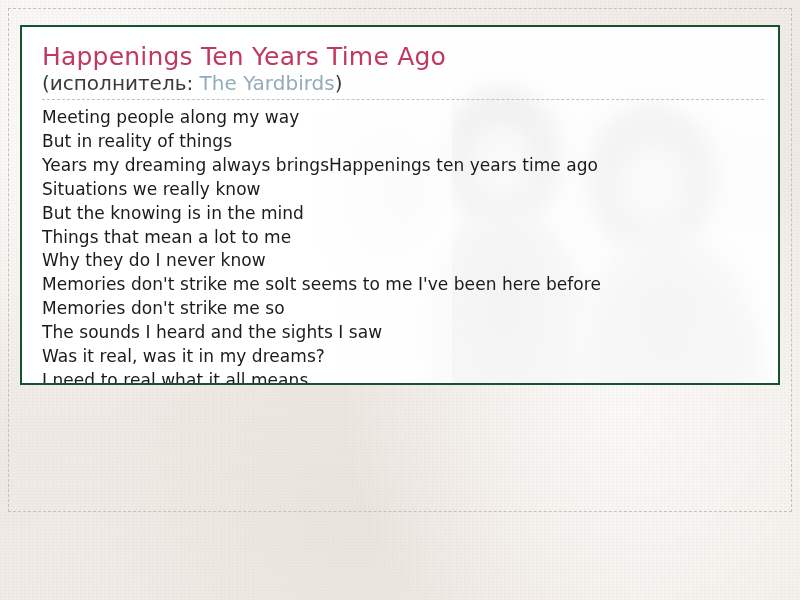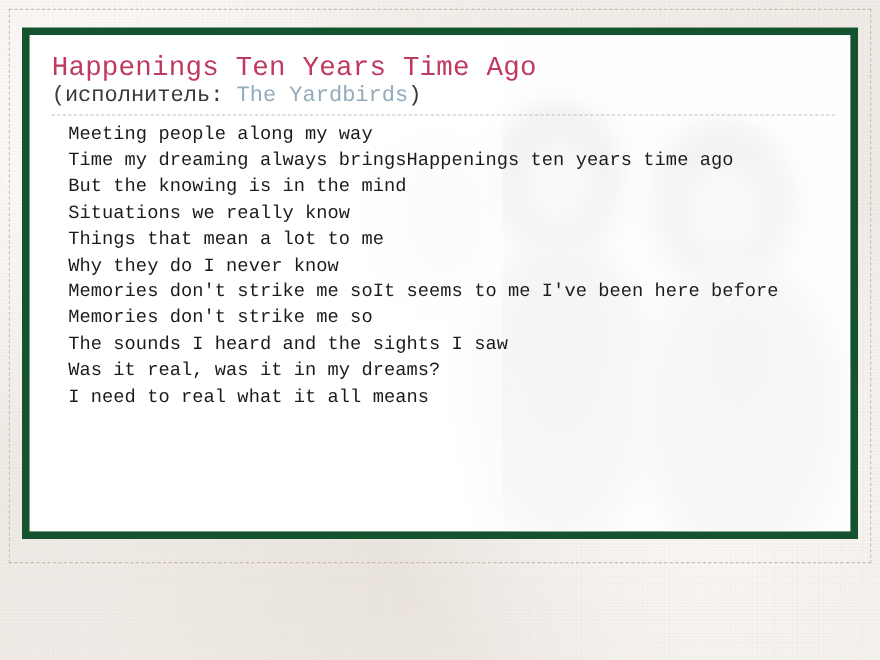--- a/index.html
+++ b/index.html
@@ -47,26 +47,25 @@
     box-sizing: border-box;
     pointer-events: none;
   }
 
   
   #content-panel {
     position: absolute;
     left: 20px;
     top: 25px;
     width: 760px;
-    height: 465px;
+    height: 360px;
     box-sizing: border-box;
     background: #ffffff;
-    border: 7px solid #14532d;
+    border: 2px solid #14532d;
     overflow: hidden;
-    font-family: Liberation Mono, monospace;
   }
 
   
   #photo-backdrop {
     position: absolute;
     inset: 0;
     overflow: hidden;
   }
   #photo-backdrop .ph {
     position: absolute;
@@ -162,21 +161,20 @@
     color: #93acbb;
     text-decoration: none;
   }
 
   
   #lyrics {
     position: absolute;
     left: 20px;
     top: 79px;
     right: 8px;
-    margin-left: 15px;
   }
   .lyric-line {
     font-size: 17px;
     line-height: 23.9px;
     color: #1b1b1b;
     white-space: nowrap;
     letter-spacing: 0.05px;
   }
 </style>
 </head>
@@ -203,23 +201,24 @@
     <div id="photo-fade-left"></div>
   </div>
 
   <div id="song-header">
     <h1 id="song-title">Happenings Ten Years Time Ago</h1>
     <p id="artist-line"><span>(исполнитель: </span><a id="artist-link" href="#">The Yardbirds</a><span>)</span></p>
   </div>
 
   <div id="lyrics">
       <div class="lyric-line">Meeting people along my way</div>
-      <div class="lyric-line">Time my dreaming always bringsHappenings ten years time ago</div>
+      <div class="lyric-line">But in reality of things</div>
+      <div class="lyric-line">Years my dreaming always bringsHappenings ten years time ago</div>
+      <div class="lyric-line">Situations we really know</div>
       <div class="lyric-line">But the knowing is in the mind</div>
-      <div class="lyric-line">Situations we really know</div>
       <div class="lyric-line">Things that mean a lot to me</div>
       <div class="lyric-line">Why they do I never know</div>
       <div class="lyric-line">Memories don't strike me soIt seems to me I've been here before</div>
       <div class="lyric-line">Memories don't strike me so</div>
       <div class="lyric-line">The sounds I heard and the sights I saw</div>
       <div class="lyric-line">Was it real, was it in my dreams?</div>
       <div class="lyric-line">I need to real what it all means</div>
     </div>
 
 </div>

